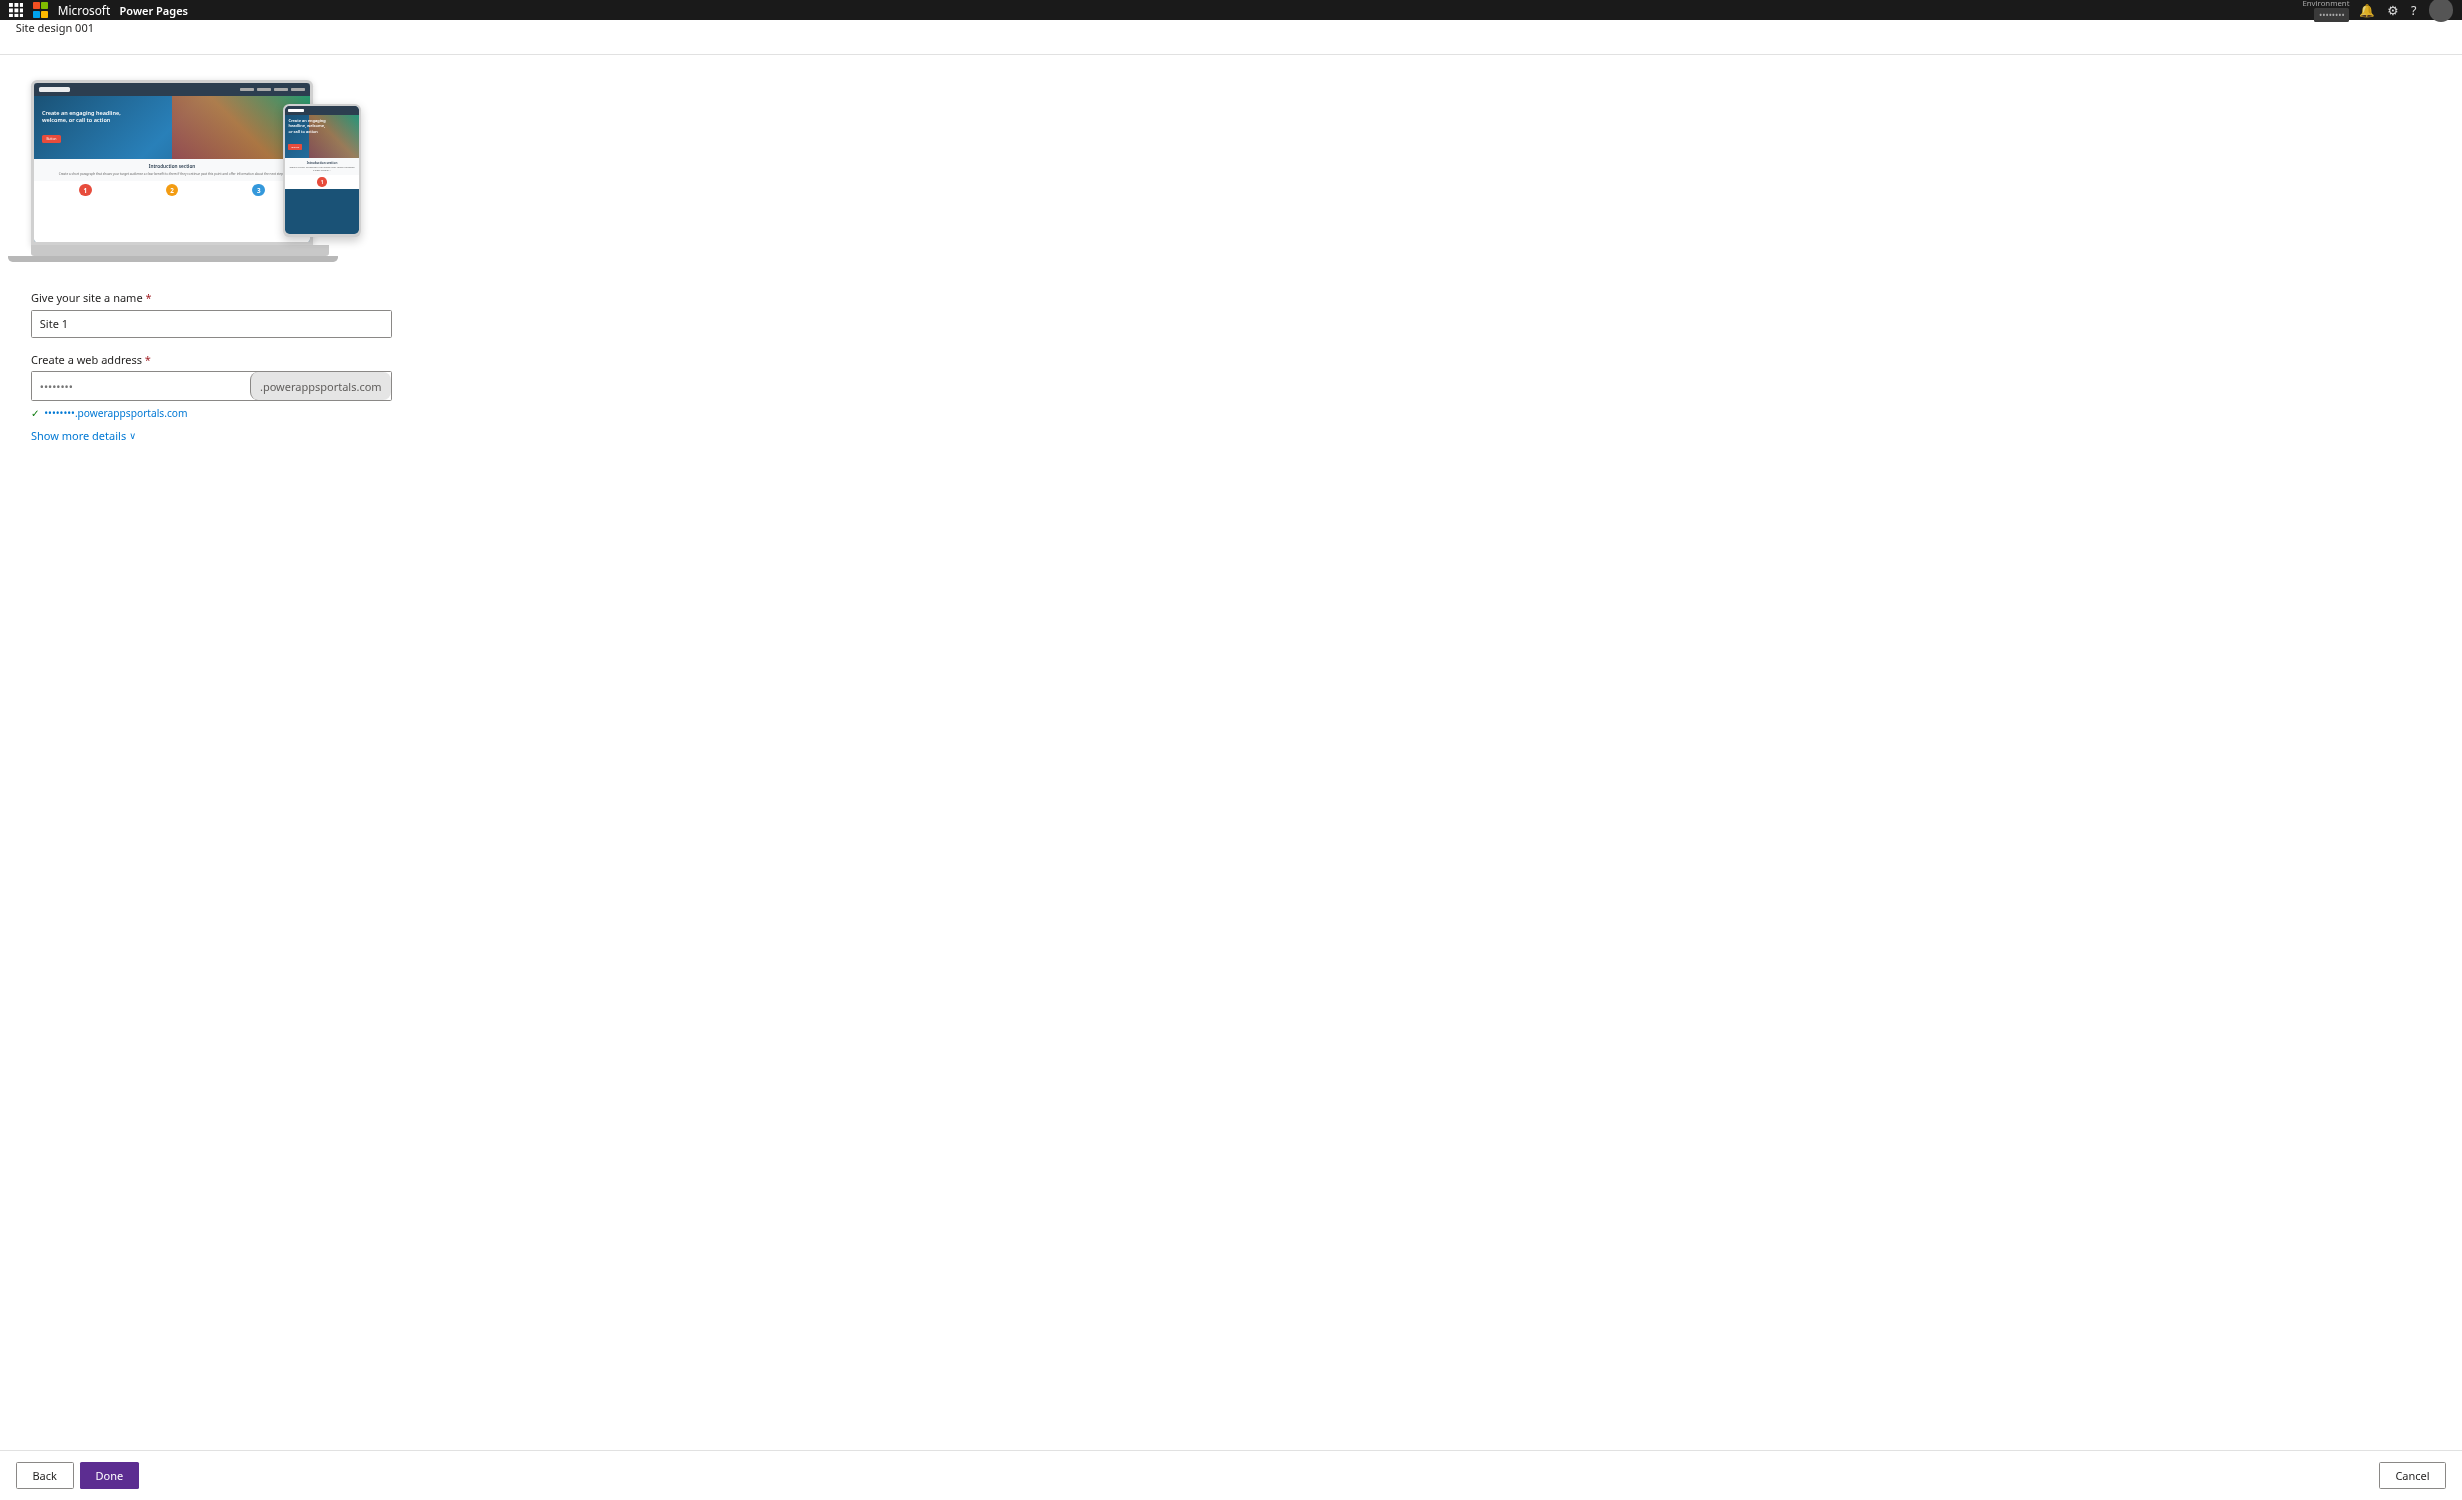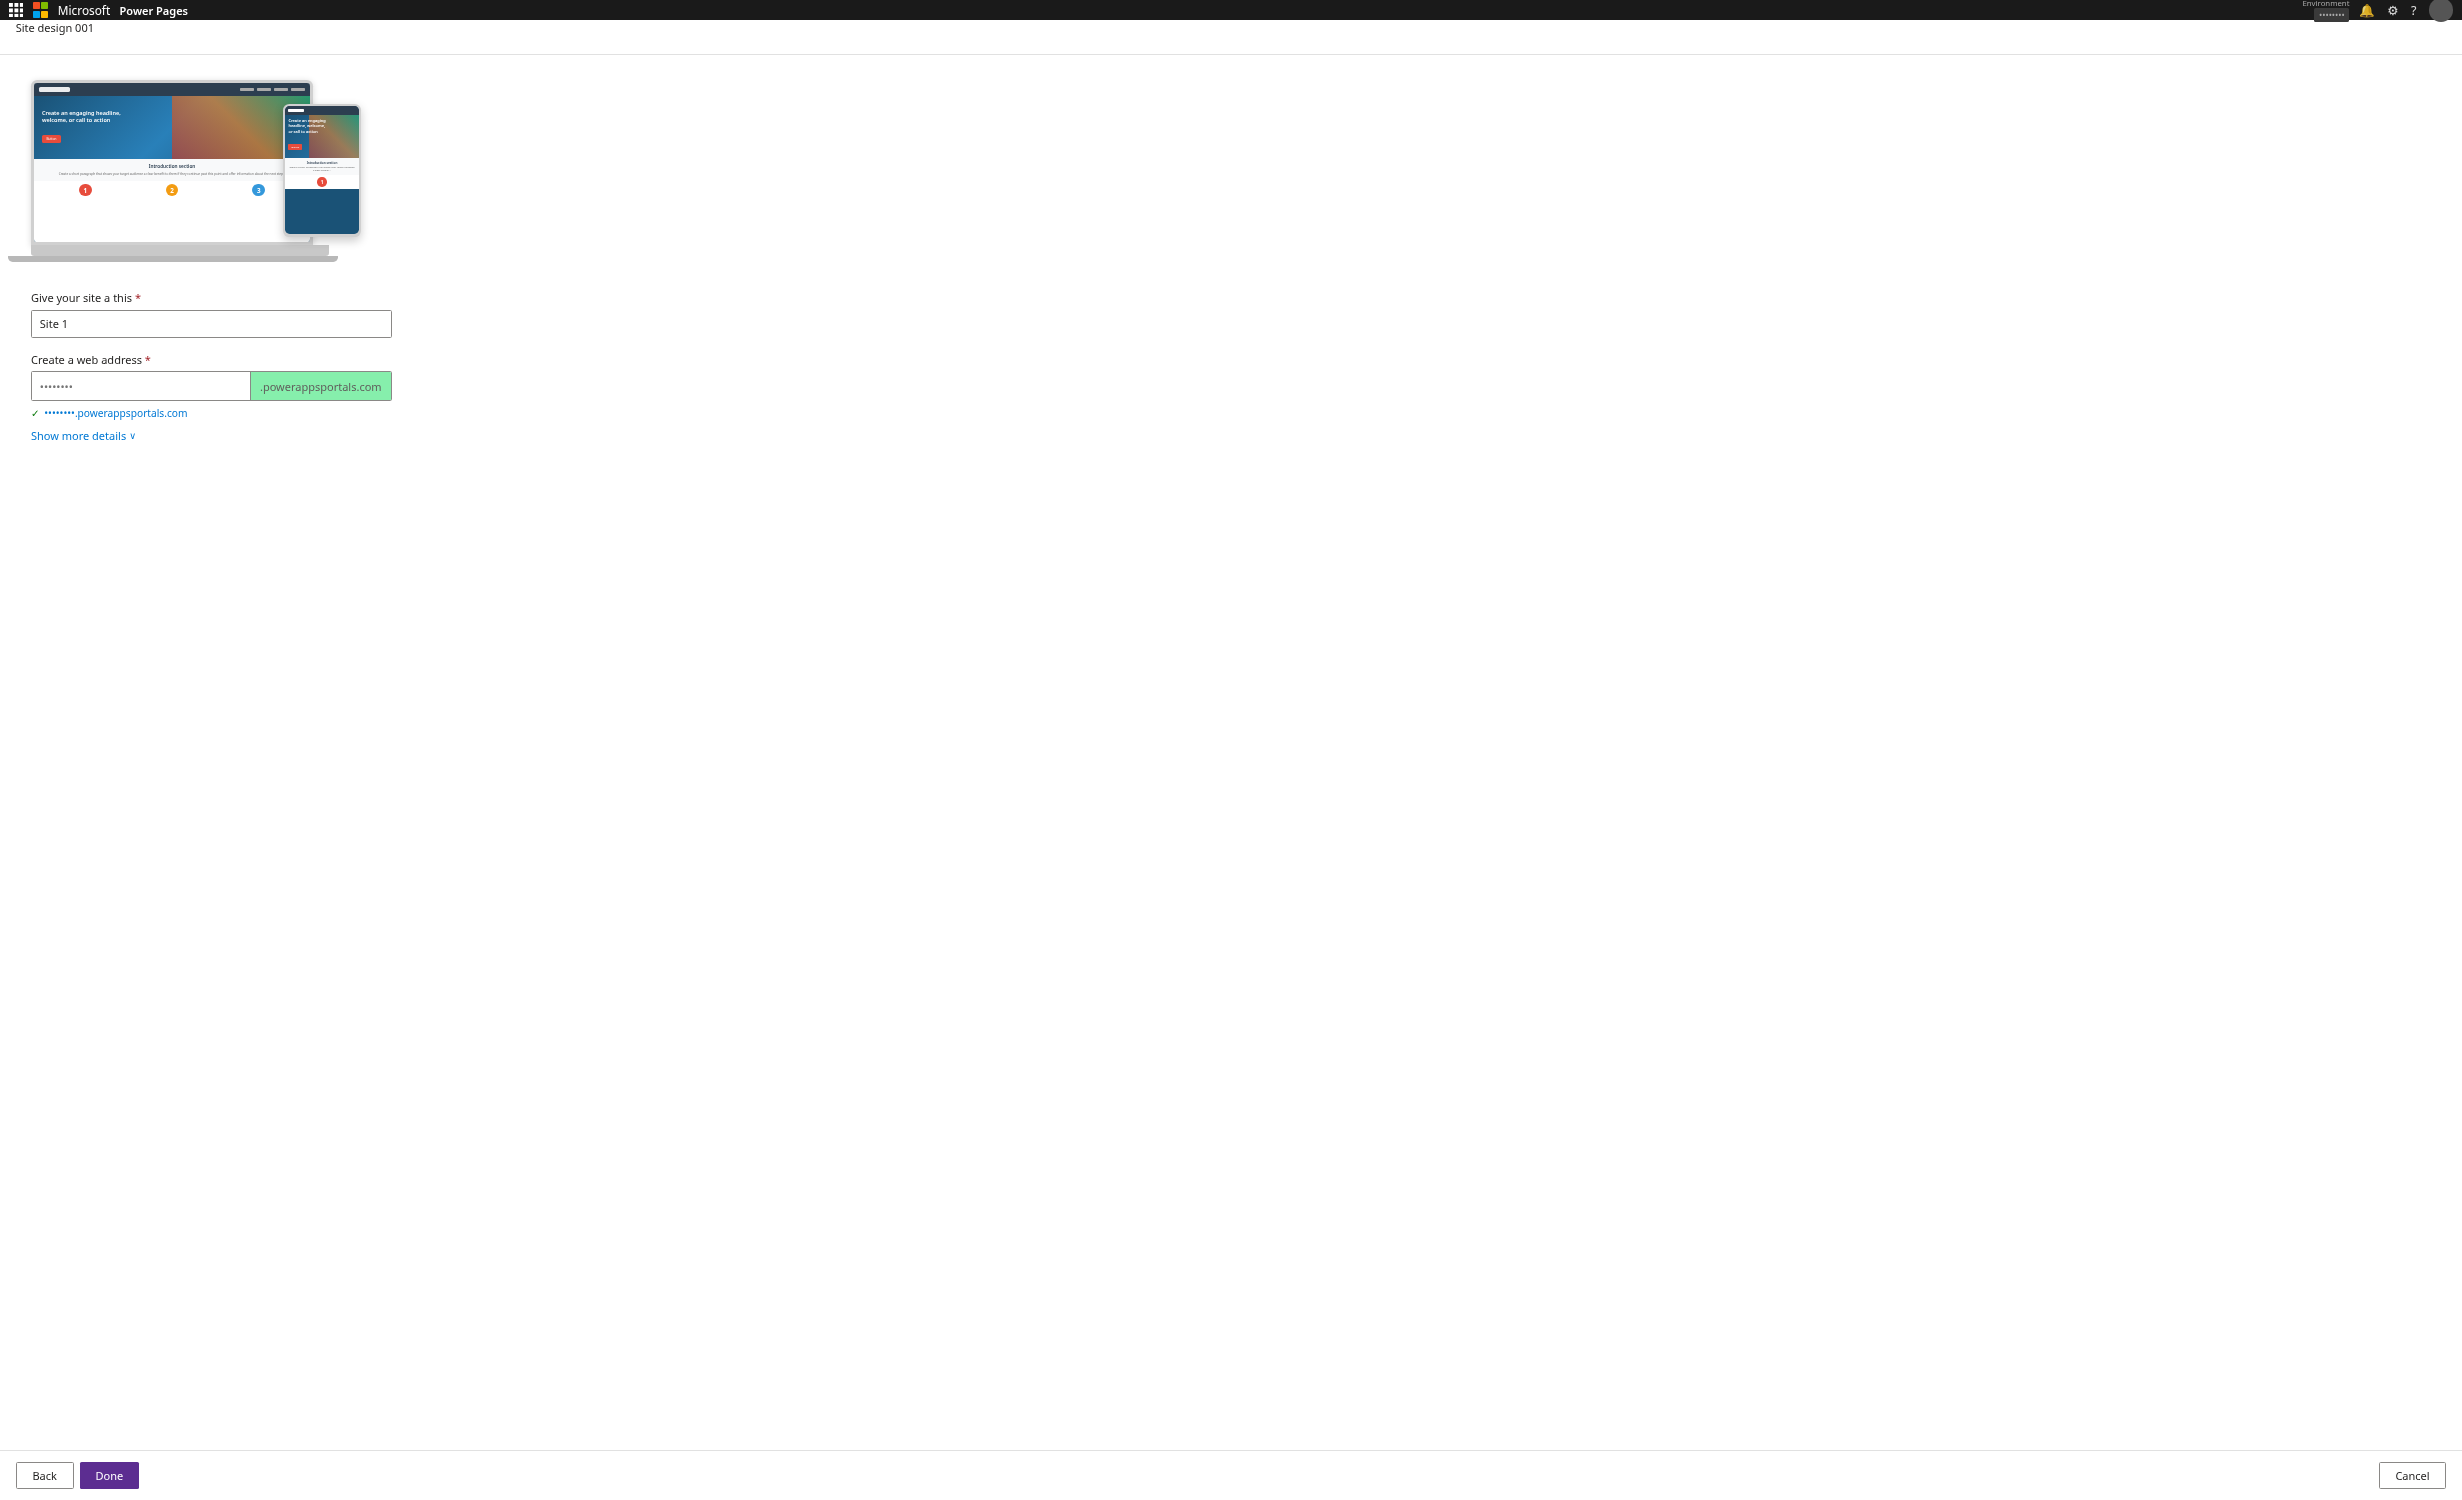--- a/index.html
+++ b/index.html
@@ -275,28 +275,29 @@
       height: 28px;
       border: none;
       padding: 0 7.8px;
       font-size: 11px;
       font-family: inherit;
       color: #a19f9d;
       outline: none;
       background: #fff;
     }
     .form-input-suffix {
-      background: #86efac;
+      background: #e5e5e5;
       border-left: 0.8px solid #8a8886;
       padding: 0 9.4px;
       font-size: 11px;
       color: #605e5c;
       display: flex;
       align-items: center;
       white-space: nowrap;
+      border-radius: 8px;
     }
     .url-validation {
       display: flex;
       align-items: center;
       gap: 4.7px;
       margin-top: 4.7px;
     }
     .check-icon { color: #107c10; font-size: 10.2px; }
     .url-text { color: #0078d4; font-size: 10.2px; }
     .show-more-link {
@@ -456,21 +457,21 @@
             <div class="mobile-badge">1</div>
           </div>
         </div>
       </div>
     </div>
 
     <div class="form-area">
 
       <div class="form-field">
         <label class="form-label">
-          <span>Give your site a this</span> <span class="required">*</span>
+          <span>Give your site a name</span> <span class="required">*</span>
         </label>
         <input type="text" class="form-input" value="Site 1" style="">
       </div>
 
       <div class="form-field">
         <label class="form-label">
           <span>Create a web address</span> <span class="required">*</span>
         </label>
         <div class="form-input-group">
           <input type="text" class="form-input-prefix" placeholder="••••••••" style="">

